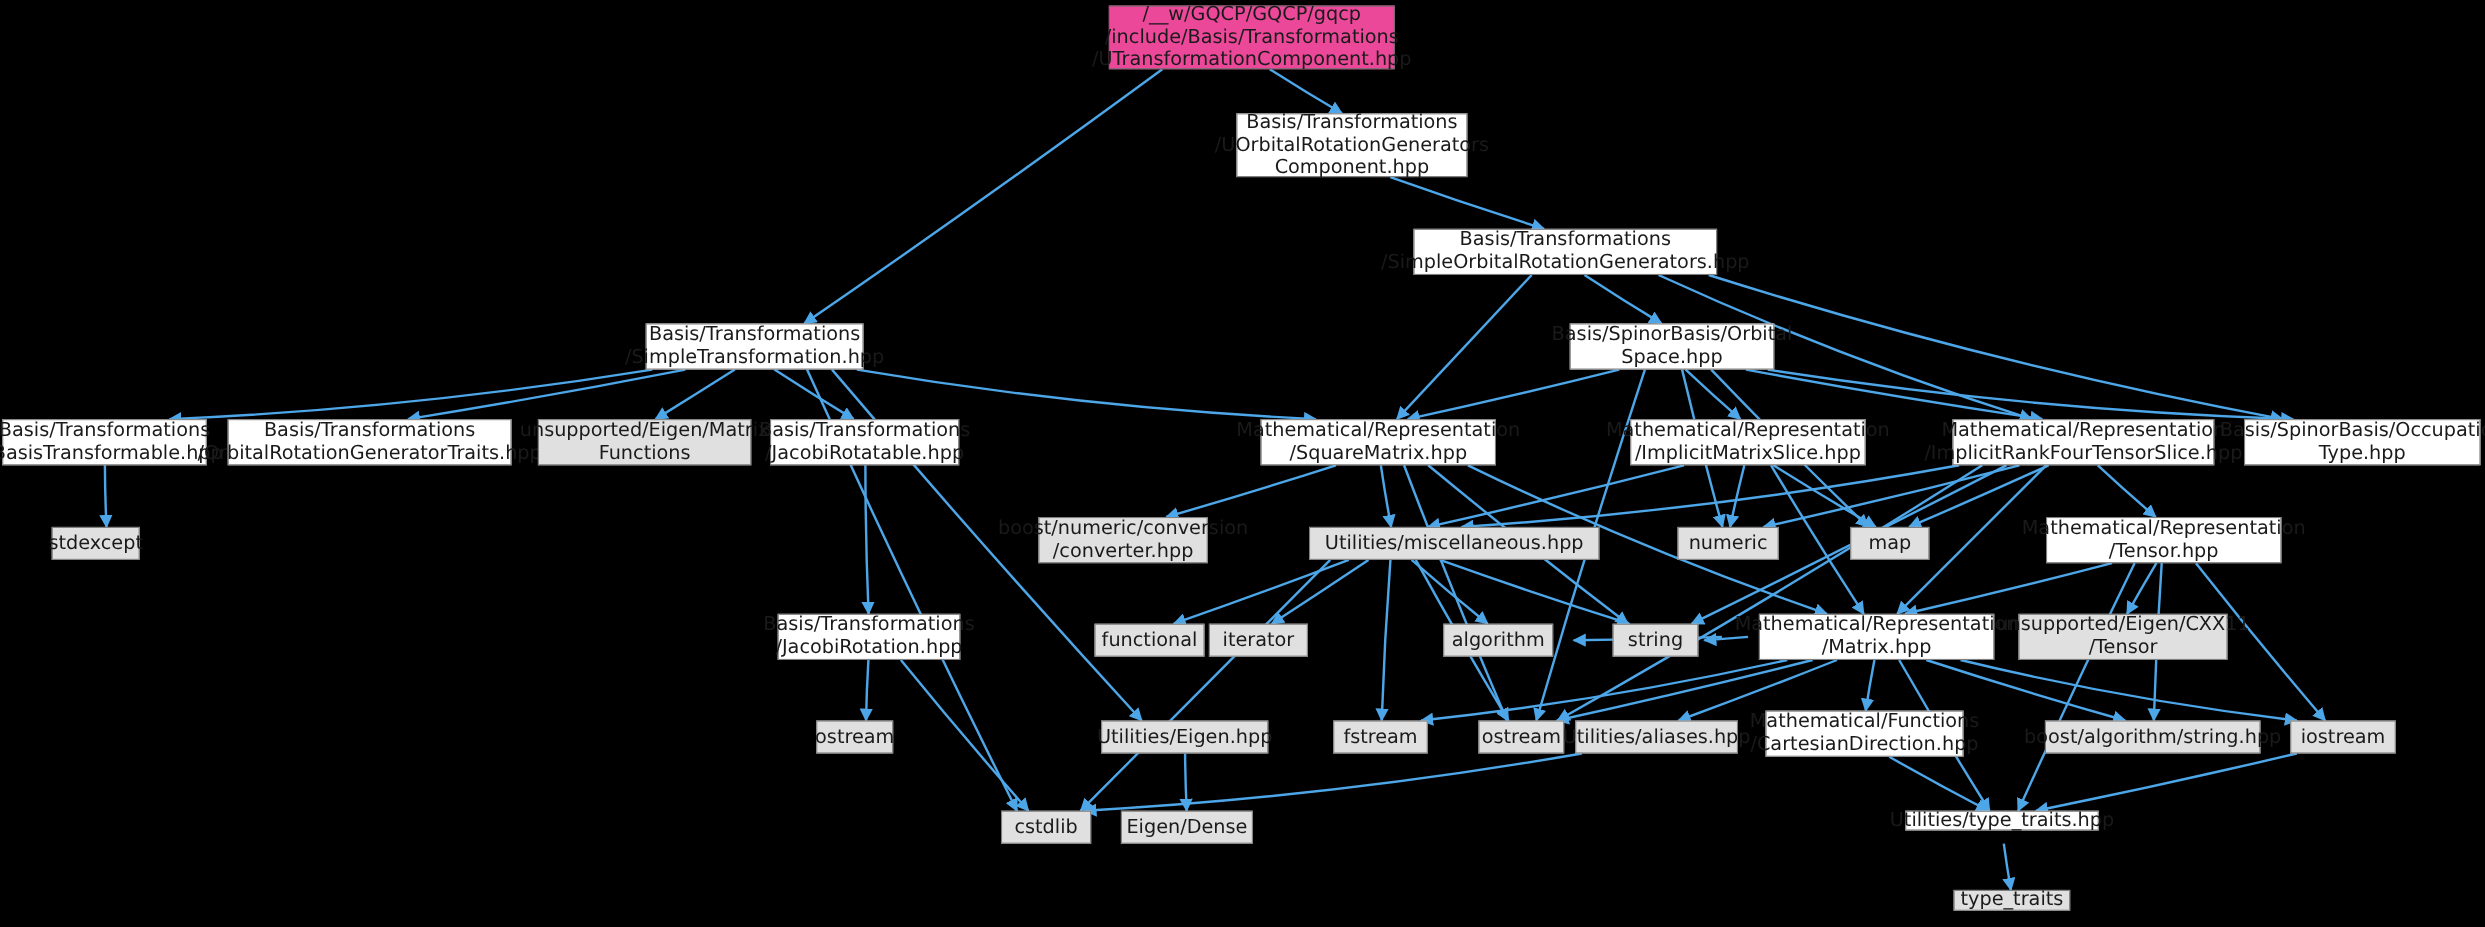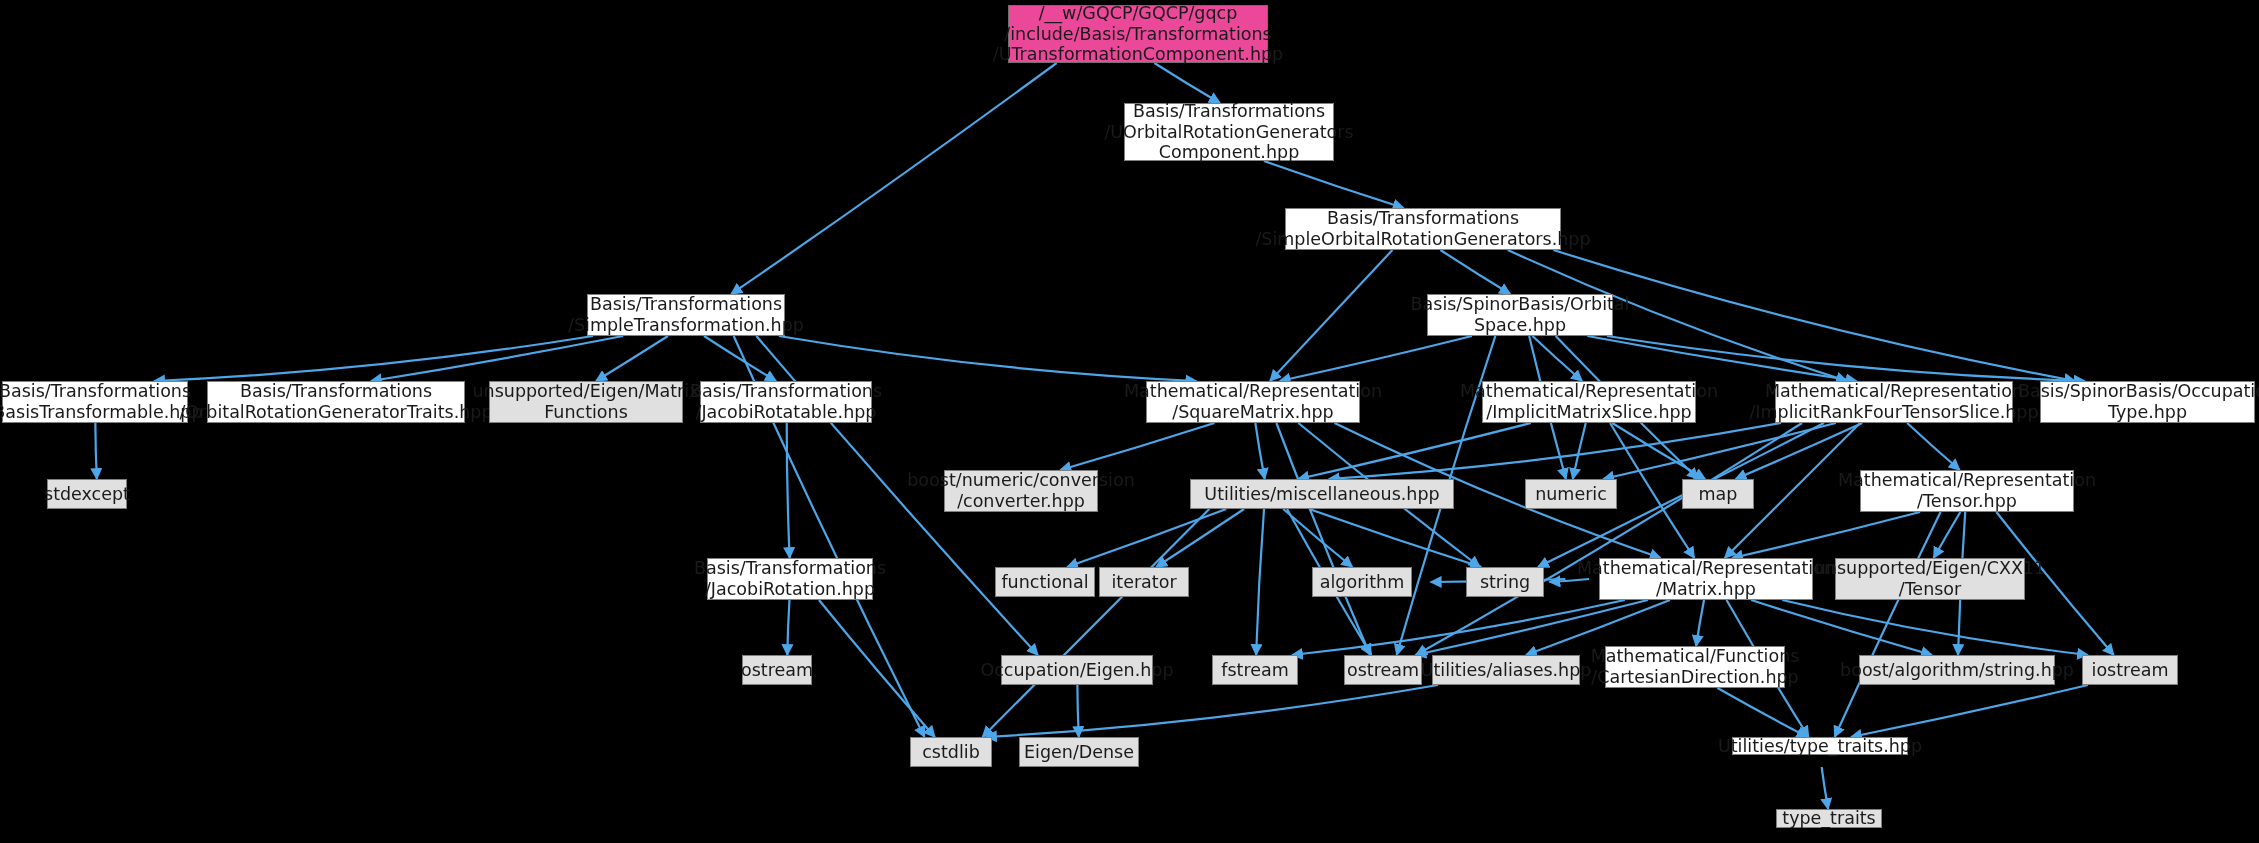--- a/index.html
+++ b/index.html
@@ -132,21 +132,21 @@
       <div class="node sys" style="left: 1099px; top: 567px; width: 90px; height: 30px;">iterator</div>
       <div class="node sys" style="left: 1312px; top: 567px; width: 100px; height: 30px;">algorithm</div>
       <div class="node sys" style="left: 1466px; top: 567px; width: 78px; height: 30px;">string</div>
       <div class="node hdr" style="left: 1599px; top: 558px; width: 214px; height: 42px;">Mathematical/Representation
 /Matrix.hpp</div>
       <div class="node sys" style="left: 1835px; top: 558px; width: 190px; height: 42px;">unsupported/Eigen/CXX11
 /Tensor</div>
       <div class="node hdr" style="left: 707px; top: 558px; width: 166px; height: 42px;">Basis/Transformations
 /JacobiRotation.hpp</div>
       <div class="node sys" style="left: 742px; top: 655px; width: 70px; height: 30px;">ostream</div>
-      <div class="node sys" style="left: 1001px; top: 655px; width: 152px; height: 30px;">Occupation/Eigen.hpp</div>
+      <div class="node sys" style="left: 1001px; top: 655px; width: 152px; height: 30px;">Utilities/Eigen.hpp</div>
       <div class="node sys" style="left: 1212px; top: 655px; width: 86px; height: 30px;">fstream</div>
       <div class="node sys" style="left: 1344px; top: 655px; width: 78px; height: 30px;">ostream</div>
       <div class="node sys" style="left: 1432px; top: 655px; width: 148px; height: 30px;">Utilities/aliases.hpp</div>
       <div class="node hdr" style="left: 1605px; top: 646px; width: 180px; height: 42px;">Mathematical/Functions
 /CartesianDirection.hpp</div>
       <div class="node sys" style="left: 1859px; top: 655px; width: 196px; height: 30px;">boost/algorithm/string.hpp</div>
       <div class="node sys" style="left: 2082px; top: 655px; width: 96px; height: 30px;">iostream</div>
       <div class="node sys" style="left: 910px; top: 737px; width: 82px; height: 30px;">cstdlib</div>
       <div class="node sys" style="left: 1019px; top: 737px; width: 120px; height: 30px;">Eigen/Dense</div>
       <div class="node hdr" style="left: 1732px; top: 737px; width: 176px; height: 18px;">Utilities/type_traits.hpp</div>

